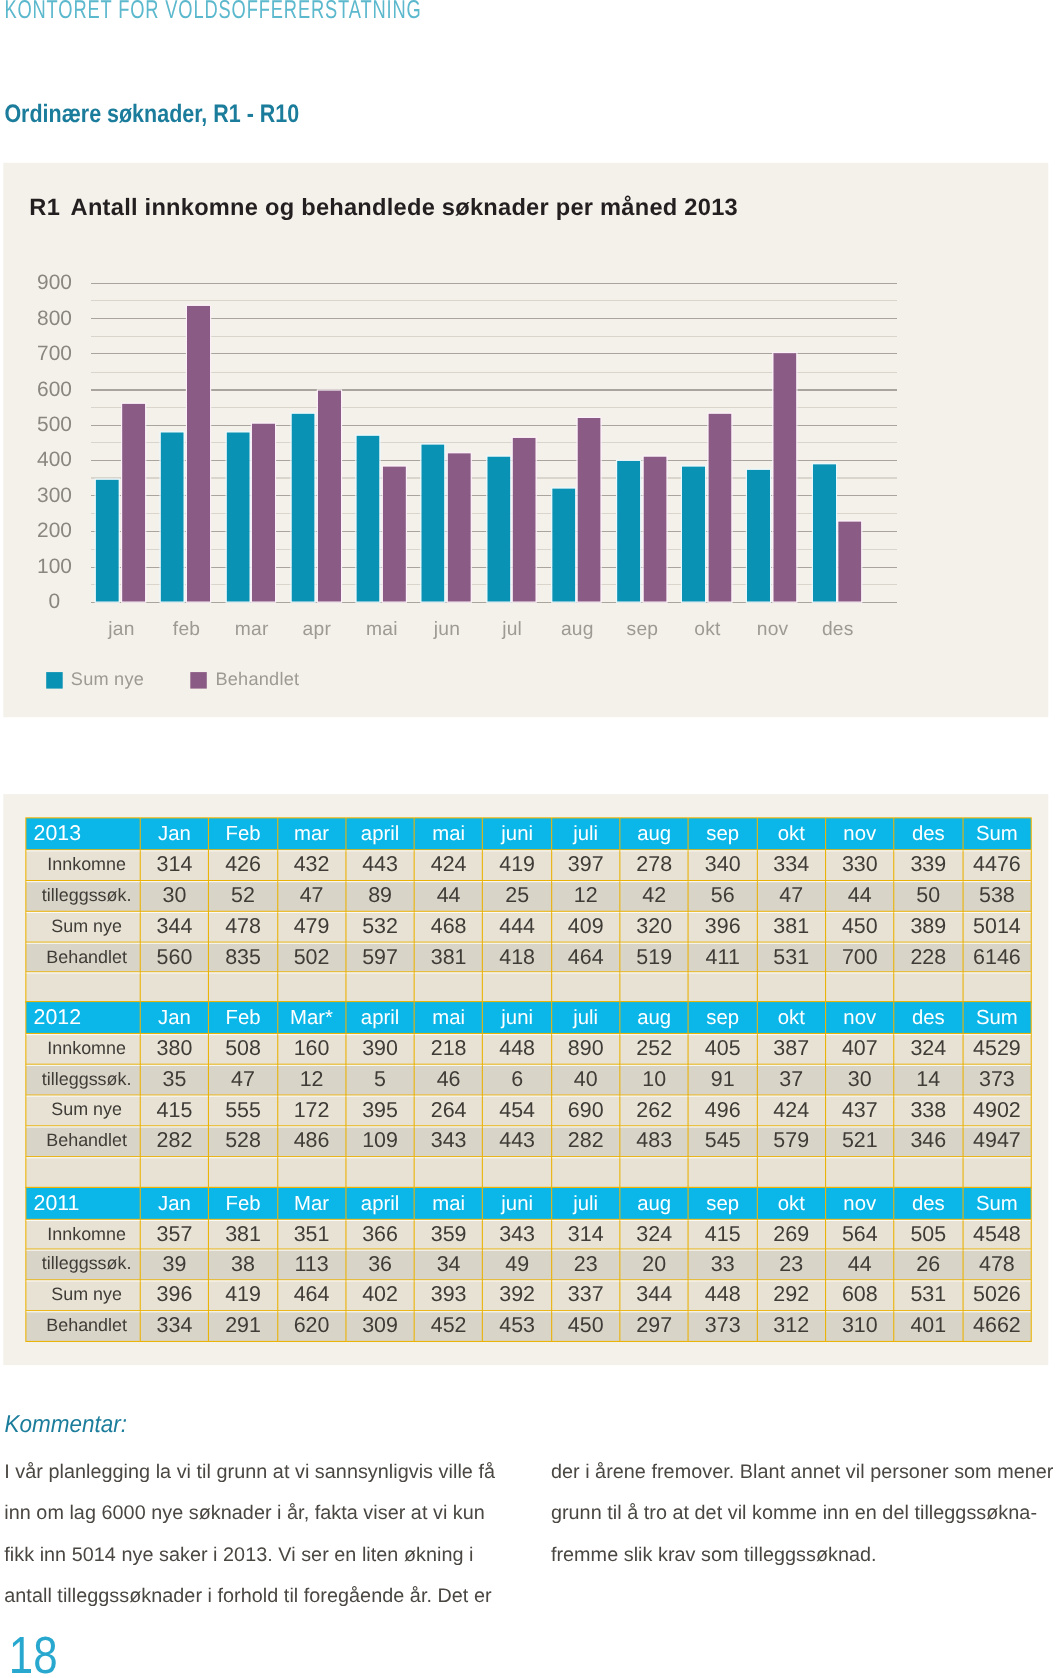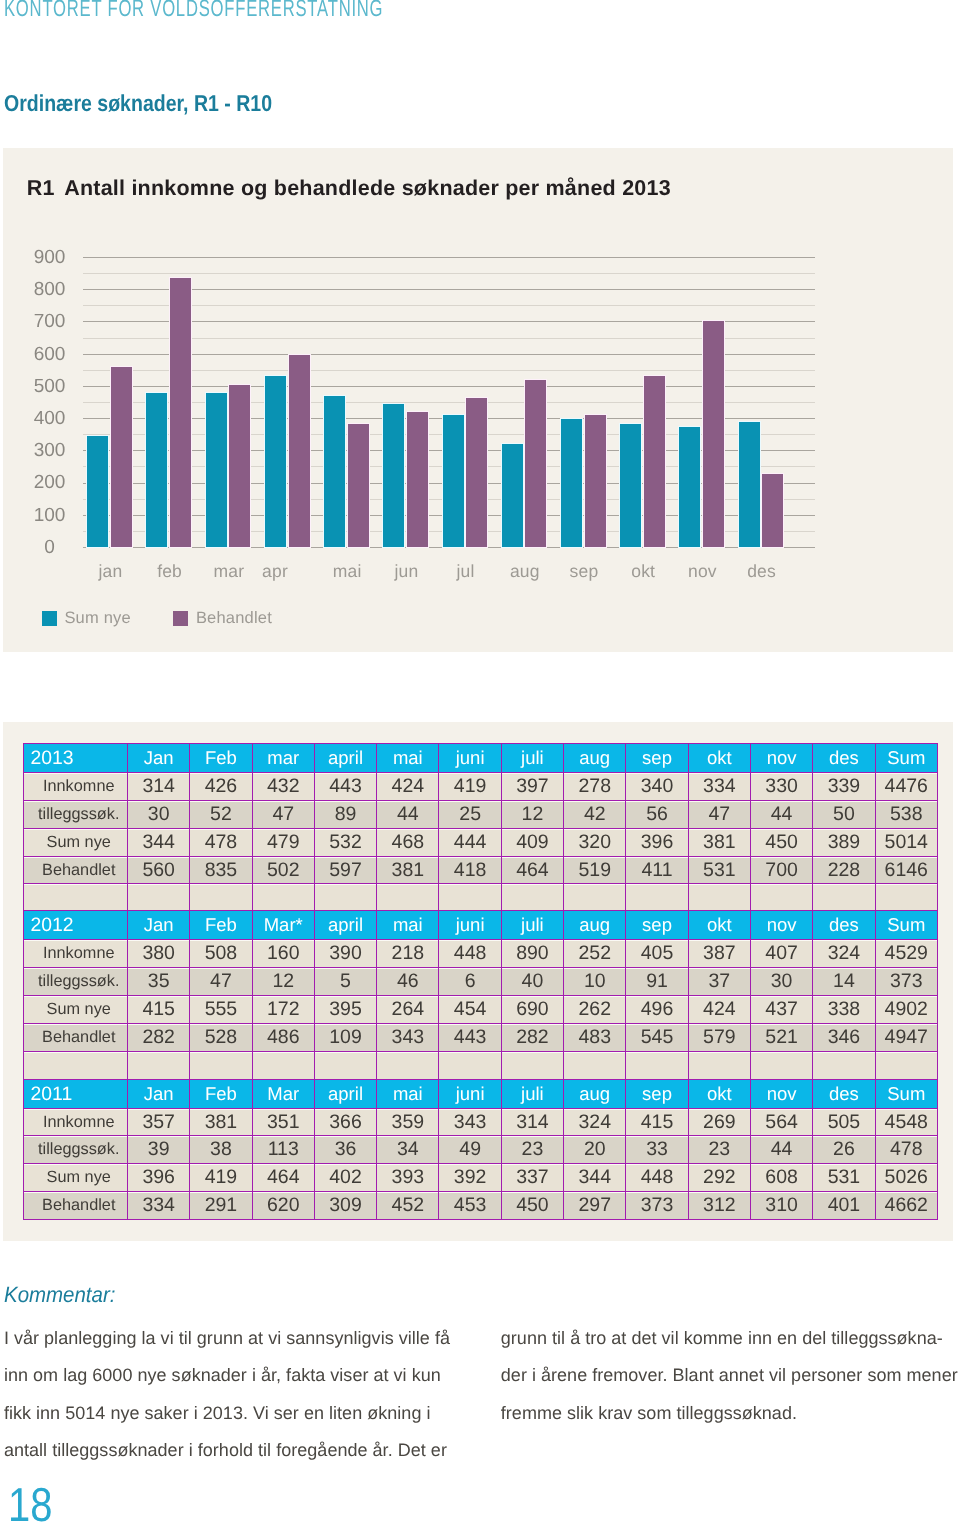--- a/index.html
+++ b/index.html
@@ -33,21 +33,21 @@
      width:62px;letter-spacing:0px;line-height:22px;}
   .xtick{position:absolute;font-size:17.5px;color:#9d9a94;text-align:center;
      letter-spacing:0.2px;line-height:22px;}
   .bar{position:absolute;box-sizing:border-box;}
   .legend-sw{position:absolute;width:15.4px;height:15.2px;}
   .legend-lb{position:absolute;font-size:16.5px;color:#9d9a94;
      letter-spacing:0.2px;white-space:nowrap;line-height:22px;}
 
   
   .tbl{position:absolute;left:23px;width:915px;border-collapse:separate;
-       border-spacing:1.55px 1.0px;table-layout:fixed;background:#a21caf;}
+       border-spacing:1.55px 1.0px;table-layout:fixed;background:#eab308;}
   .tbl th,.tbl td{height:25.9px;padding:0;font-weight:400;font-size:19.5px;
        color:#3f3c37;text-align:center;vertical-align:middle;
        line-height:25.9px;overflow:hidden;letter-spacing:0px;
        border-top:0.9px solid #fbfaf5;}
   .tbl th{background:#0ab7e8;color:#fff;font-size:18.5px;height:28px;
        line-height:28px;letter-spacing:0px;font-weight:400;border-top:none;}
   .tbl th.lbl,.tbl td.lbl{text-align:left;padding-left:6.5px;}
   .tbl td.lbl{font-size:16.3px;letter-spacing:0px;text-align:center;}
   .tbl th.lbl{font-size:19.4px;letter-spacing:0px;}
   .tbl tr.r-light td{background:#e8e2d5;}
@@ -133,21 +133,21 @@
       <div class="bar" style="left:406.9px;top:412.3px;width:21px;height:134.7px;background:#8a5c85;outline:1px solid #fdf0fa;"></div>
       <div class="bar" style="left:466.2px;top:397.5px;width:21px;height:149.5px;background:#8a5c85;outline:1px solid #fdf0fa;"></div>
       <div class="bar" style="left:525.4px;top:379.8px;width:21px;height:167.2px;background:#8a5c85;outline:1px solid #fdf0fa;"></div>
       <div class="bar" style="left:584.6px;top:414.6px;width:21px;height:132.4px;background:#8a5c85;outline:1px solid #fdf0fa;"></div>
       <div class="bar" style="left:643.8px;top:375.9px;width:21px;height:171.1px;background:#8a5c85;outline:1px solid #fdf0fa;"></div>
       <div class="bar" style="left:703.0px;top:321.4px;width:21px;height:225.6px;background:#8a5c85;outline:1px solid #fdf0fa;"></div>
       <div class="bar" style="left:762.2px;top:473.5px;width:21px;height:73.5px;background:#8a5c85;outline:1px solid #fdf0fa;"></div>
       <div class="xtick" style="left:79.4px;top:559.5px;width:62px">jan</div>
       <div class="xtick" style="left:138.6px;top:559.5px;width:62px">feb</div>
       <div class="xtick" style="left:197.8px;top:559.5px;width:62px">mar</div>
-      <div class="xtick" style="left:244px;top:559.5px;width:62px">apr</div>
+      <div class="xtick" style="left:257.0px;top:559.5px;width:62px">apr</div>
       <div class="xtick" style="left:316.2px;top:559.5px;width:62px">mai</div>
       <div class="xtick" style="left:375.4px;top:559.5px;width:62px">jun</div>
       <div class="xtick" style="left:434.6px;top:559.5px;width:62px">jul</div>
       <div class="xtick" style="left:493.8px;top:559.5px;width:62px">aug</div>
       <div class="xtick" style="left:553.0px;top:559.5px;width:62px">sep</div>
       <div class="xtick" style="left:612.2px;top:559.5px;width:62px">okt</div>
       <div class="xtick" style="left:671.4px;top:559.5px;width:62px">nov</div>
       <div class="xtick" style="left:730.6px;top:559.5px;width:62px">des</div>
       <div class="legend-sw" style="left:41.6px;top:610.6px;background:#0992b3"></div>
       <div class="legend-lb" style="left:64.4px;top:607px">Sum nye</div>
@@ -497,18 +497,18 @@
     </div>
 
   <div class="cmt-label">Kommentar:</div>
   <div class="cmt cmt-l" id="cmtL">
       <div>I vår planlegging la vi til grunn at vi sannsynligvis ville få</div>
       <div>inn om lag 6000 nye søknader i år, fakta viser at vi kun</div>
       <div>fikk inn 5014 nye saker i 2013. Vi ser en liten økning i</div>
       <div>antall tilleggssøknader i forhold til foregående år. Det er</div>
     </div>
   <div class="cmt cmt-r" id="cmtR">
+      <div>der i årene fremover. Blant annet vil personer som mener</div>
       <div>grunn til å tro at det vil komme inn en del tilleggssøkna-</div>
-      <div>der i årene fremover. Blant annet vil personer som mener</div>
       <div>fremme slik krav som tilleggssøknad.</div>
     </div>
   <div class="pageno">18</div>
 </div>
 
 </body></html>

